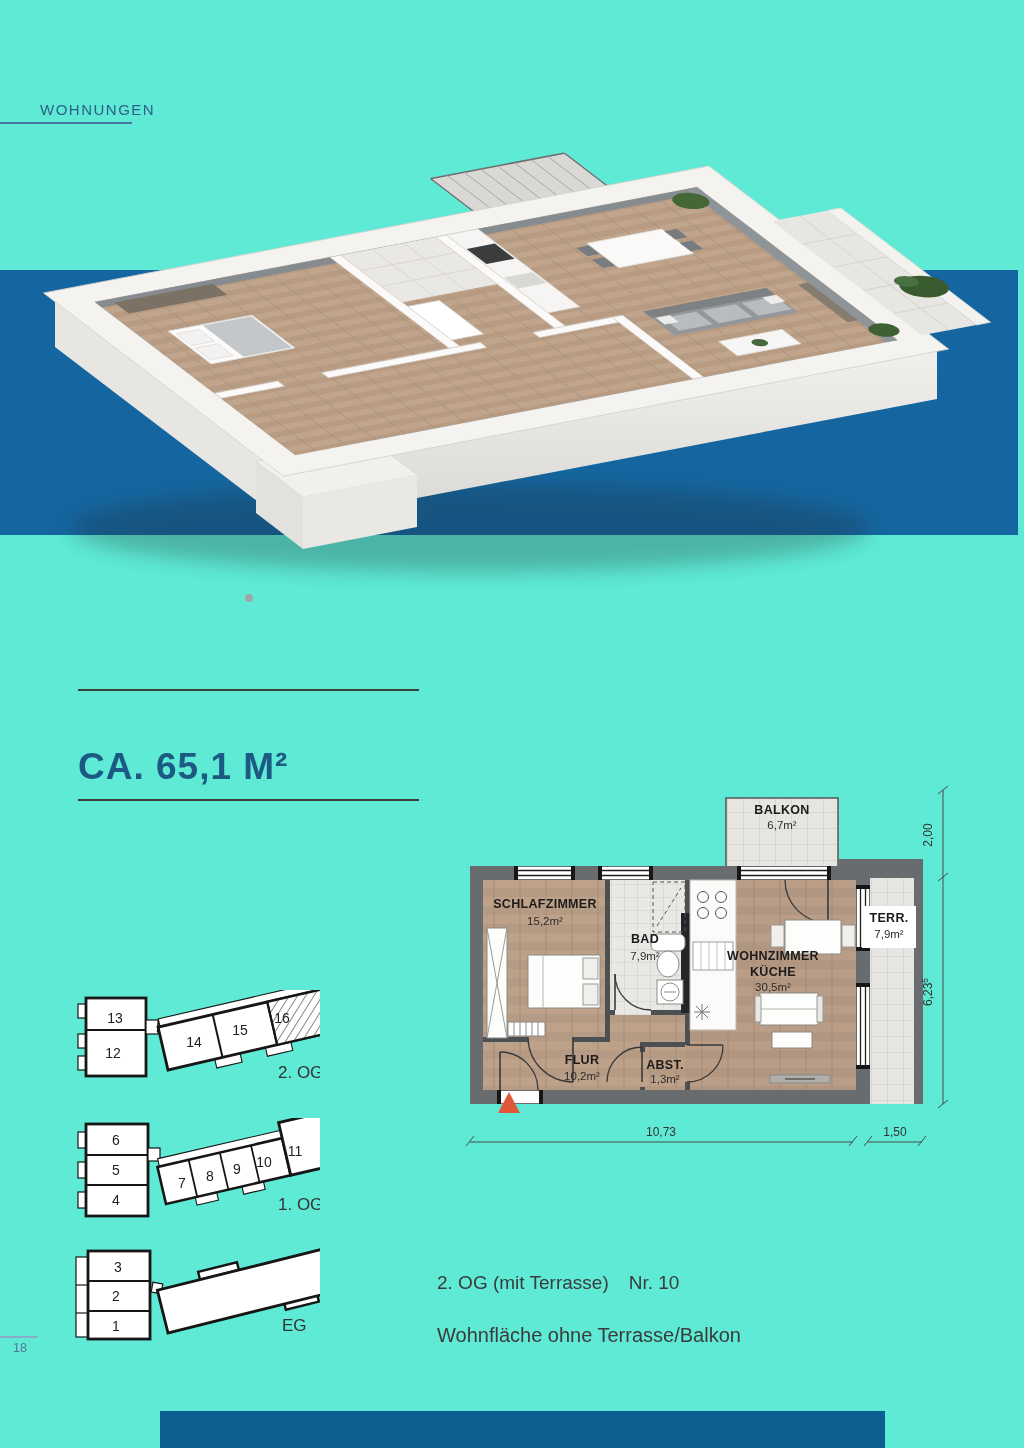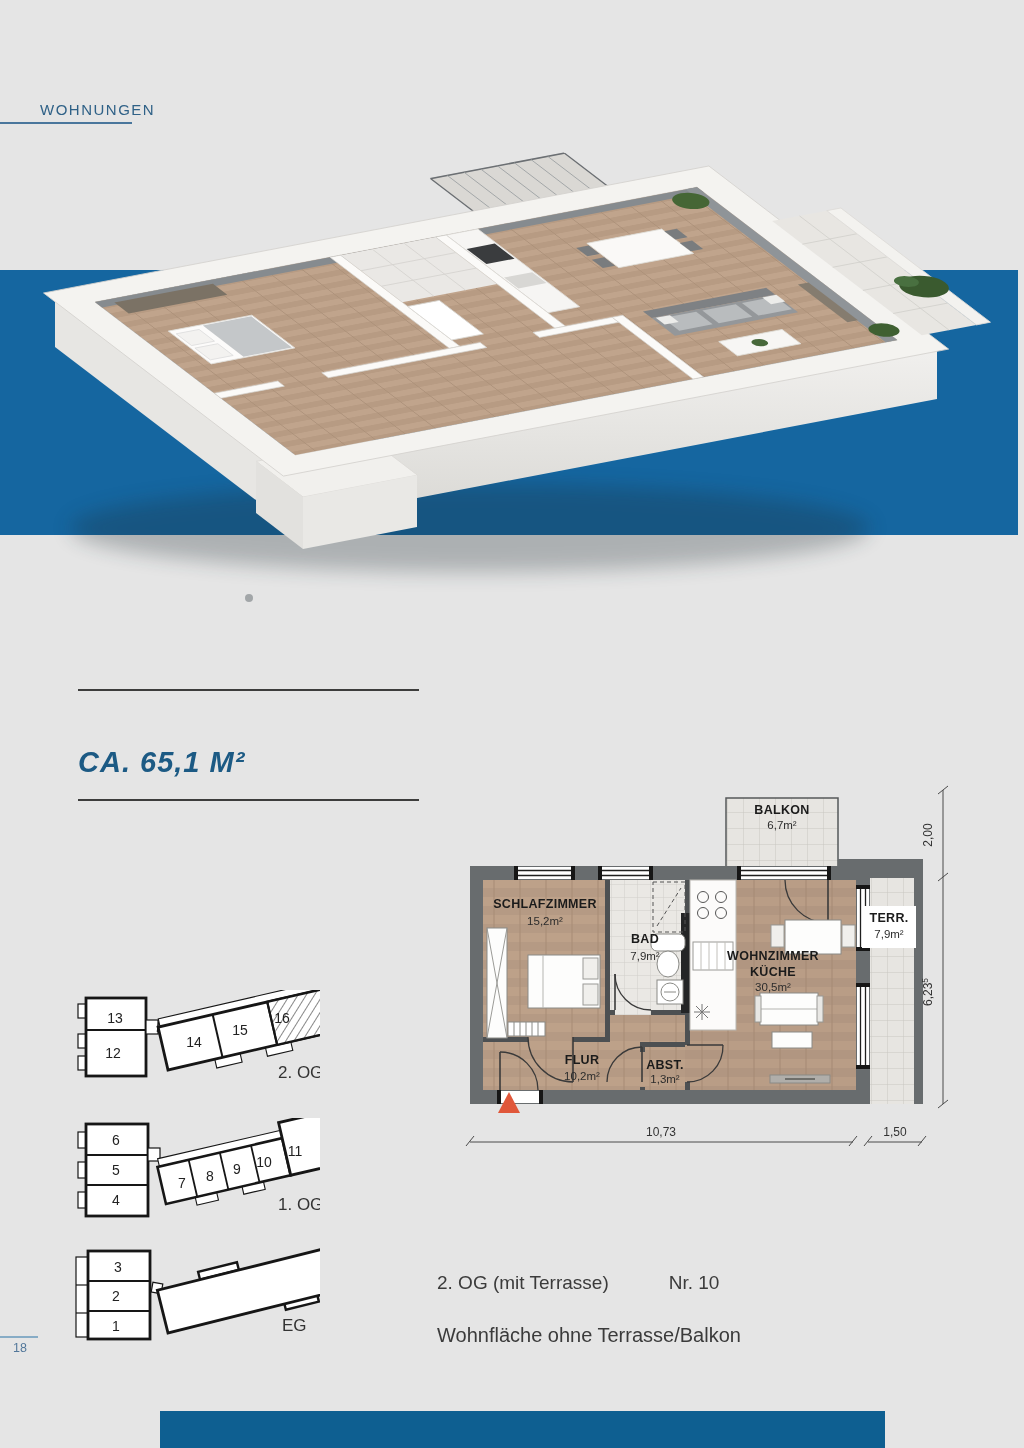--- a/index.html
+++ b/index.html
@@ -1,29 +1,29 @@
 <!DOCTYPE html>
 <html><head>
 <meta charset="utf-8">
 <style>
   html,body{margin:0;padding:0;background:#ffffff;}
-  .page{position:relative;width:1024px;height:1448px;background:#e5e5e5;overflow:hidden;
+  .page{position:relative;width:1024px;height:1448px;background:#5eead4;overflow:hidden;
         font-family:"Liberation Sans",sans-serif;}
   .abs{position:absolute;}
   .section-label{left:40px;top:101px;font-size:15px;letter-spacing:1.5px;color:#2f6187;}
   .section-underline{left:0;top:122px;width:132px;height:2px;background:#49769c;}
   .hero{left:0;top:130px;}
   .title-line{left:78px;width:341px;height:2px;background:#3d3d3c;}
   .tl1{top:689px;} .tl2{top:799px;}
   .title-name{left:78px;top:702px;font-size:30px;color:#4a4a49;letter-spacing:1.5px;}
-  .title-area{left:78px;top:746px;font-size:29px;color:#1c5a84;font-weight:bold;letter-spacing:1px;font-style:italic;}
+  .title-area{left:78px;top:746px;font-size:37px;color:#1c5a84;font-weight:bold;letter-spacing:1px;}
   .plan-svg{left:455px;top:780px;}
   .mini-svg{}
   .m1{left:70px;top:990px;} .m2{left:70px;top:1118px;} .m3{left:70px;top:1245px;}
-  .floor-info{left:437px;top:1272px;font-size:19px;color:#3b3b3b;display:flex;gap:60px;}
+  .floor-info{left:437px;top:1272px;font-size:19px;color:#3b3b3b;display:flex;gap:20px;}
   .note{left:437px;top:1324px;font-size:20px;color:#3b3b3b;}
   .pagenum-line{left:0;top:1336px;width:38px;height:2px;background:#87accab0;background:#87acc6;}
   .pagenum{left:13px;top:1341px;font-size:12.5px;color:#52779a;}
   .bottom-bar{left:160px;top:1411px;width:725px;height:37px;background:#0e5f91;}
   svg text{font-family:"Liberation Sans",sans-serif;}
   .rname{font-weight:bold;font-size:12.5px;fill:#1b1b1b;letter-spacing:.3px;}
   .rarea{font-size:11.5px;fill:#2c2c2c;}
   .dim{font-size:12px;fill:#333;}
   .unum{font-size:14px;fill:#222;}
   .mlabel{font-size:17px;fill:#333;}

